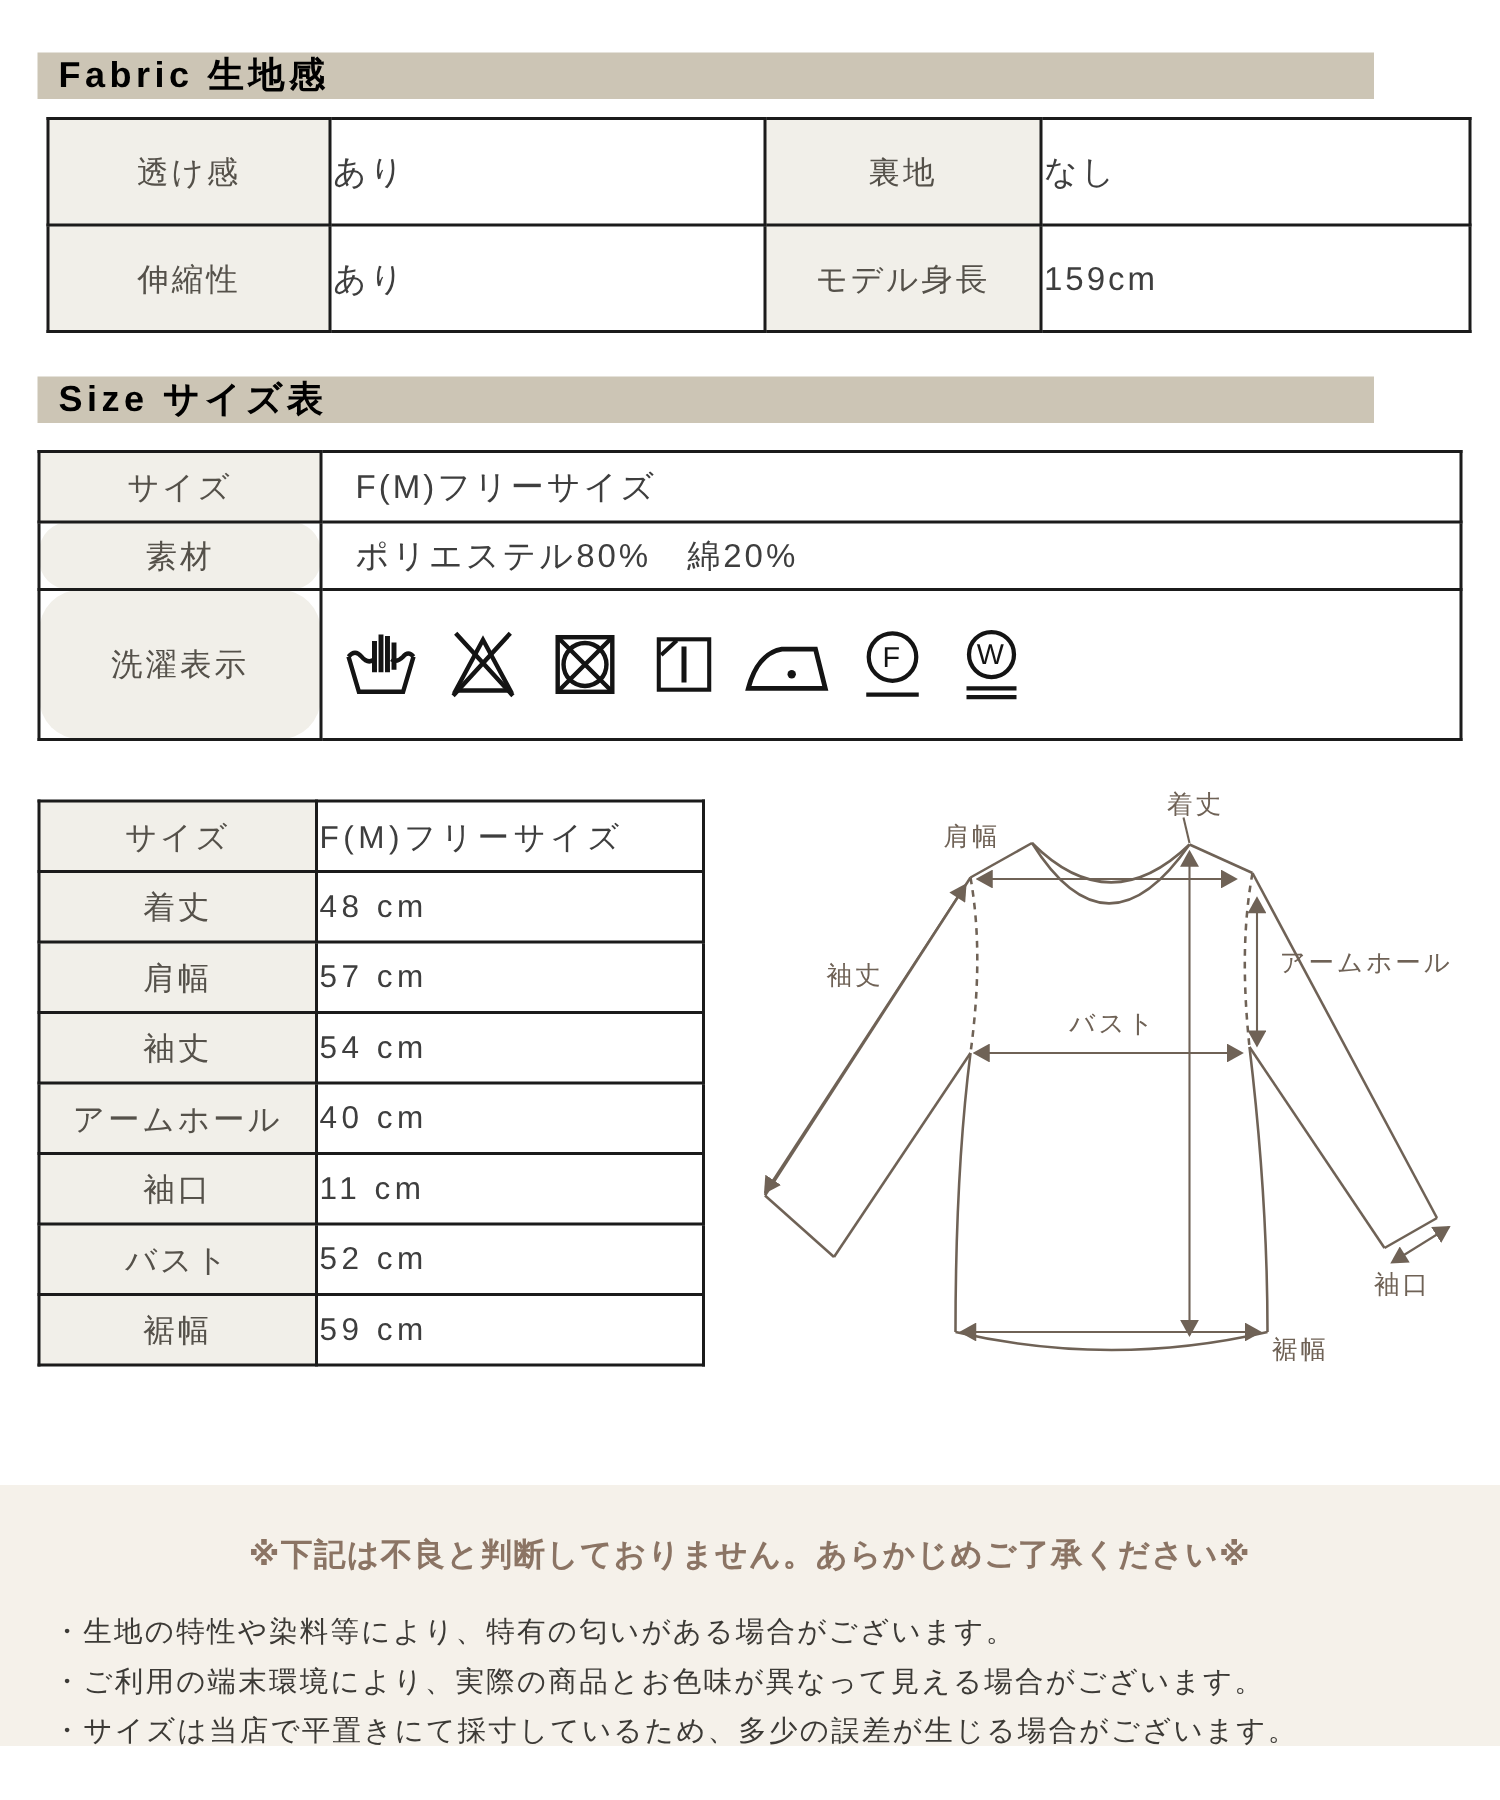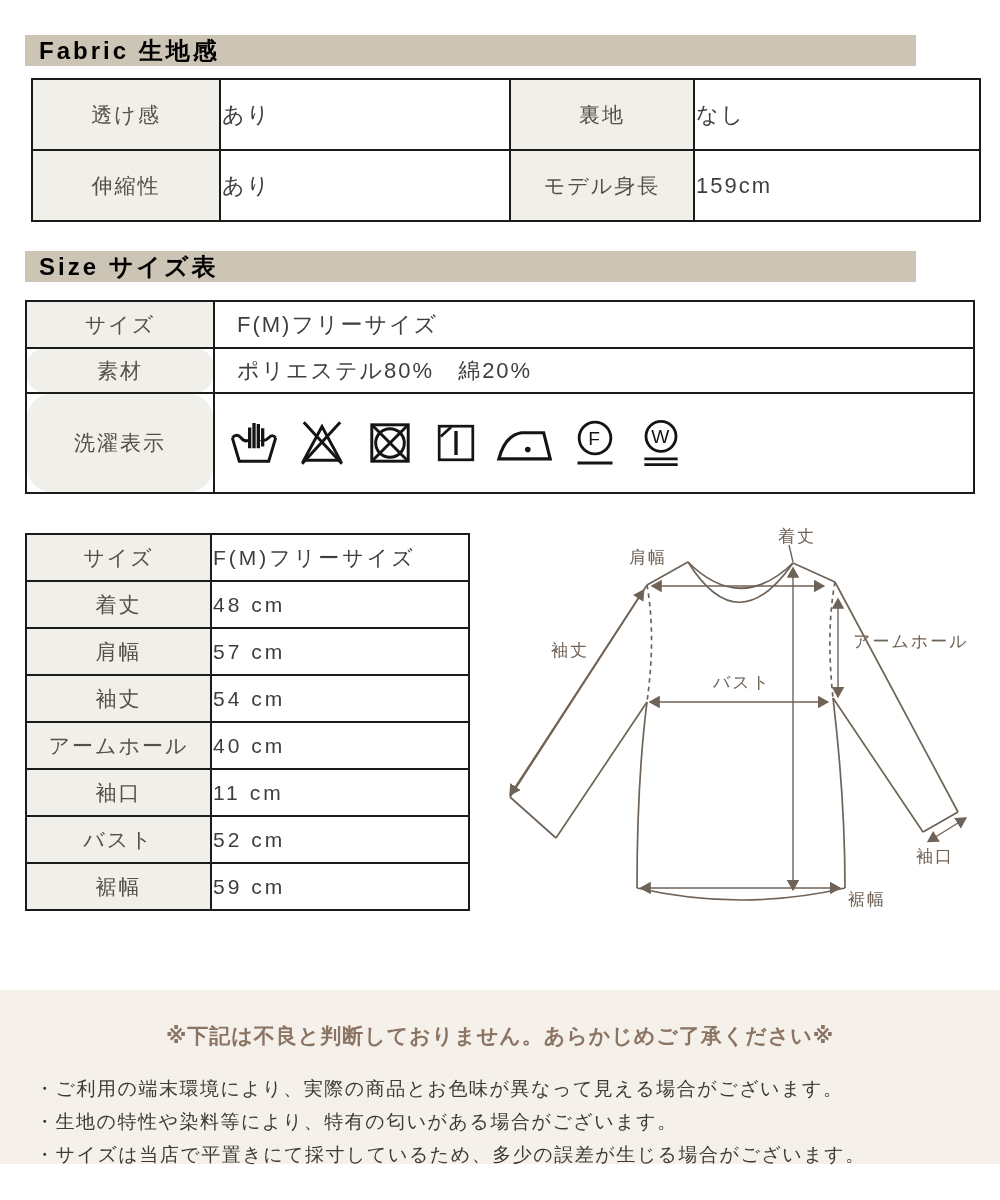--- a/index.html
+++ b/index.html
@@ -237,19 +237,19 @@
     <text class="dia-text" x="90" y="151" text-anchor="middle">袖丈</text>
     <text class="dia-text" x="373" y="142" text-anchor="start">アームホール</text>
     <text class="dia-text" x="262" y="183" text-anchor="middle">バスト</text>
     <text class="dia-text" x="455" y="357" text-anchor="middle">袖口</text>
     <text class="dia-text" x="387" y="400" text-anchor="middle">裾幅</text>
   </svg>
 
   <div class="notes">
     <div class="notes-title">※下記は不良と判断しておりません。あらかじめご了承ください※</div>
     <div class="notes-list">
+      <div class="notes-item">・生地の特性や染料等により、特有の匂いがある場合がございます。</div>
       <div class="notes-item">・ご利用の端末環境により、実際の商品とお色味が異なって見える場合がございます。</div>
-      <div class="notes-item">・生地の特性や染料等により、特有の匂いがある場合がございます。</div>
       <div class="notes-item">・サイズは当店で平置きにて採寸しているため、多少の誤差が生じる場合がございます。</div>
     </div>
   </div>
 
 </div>
 
 </body></html>

